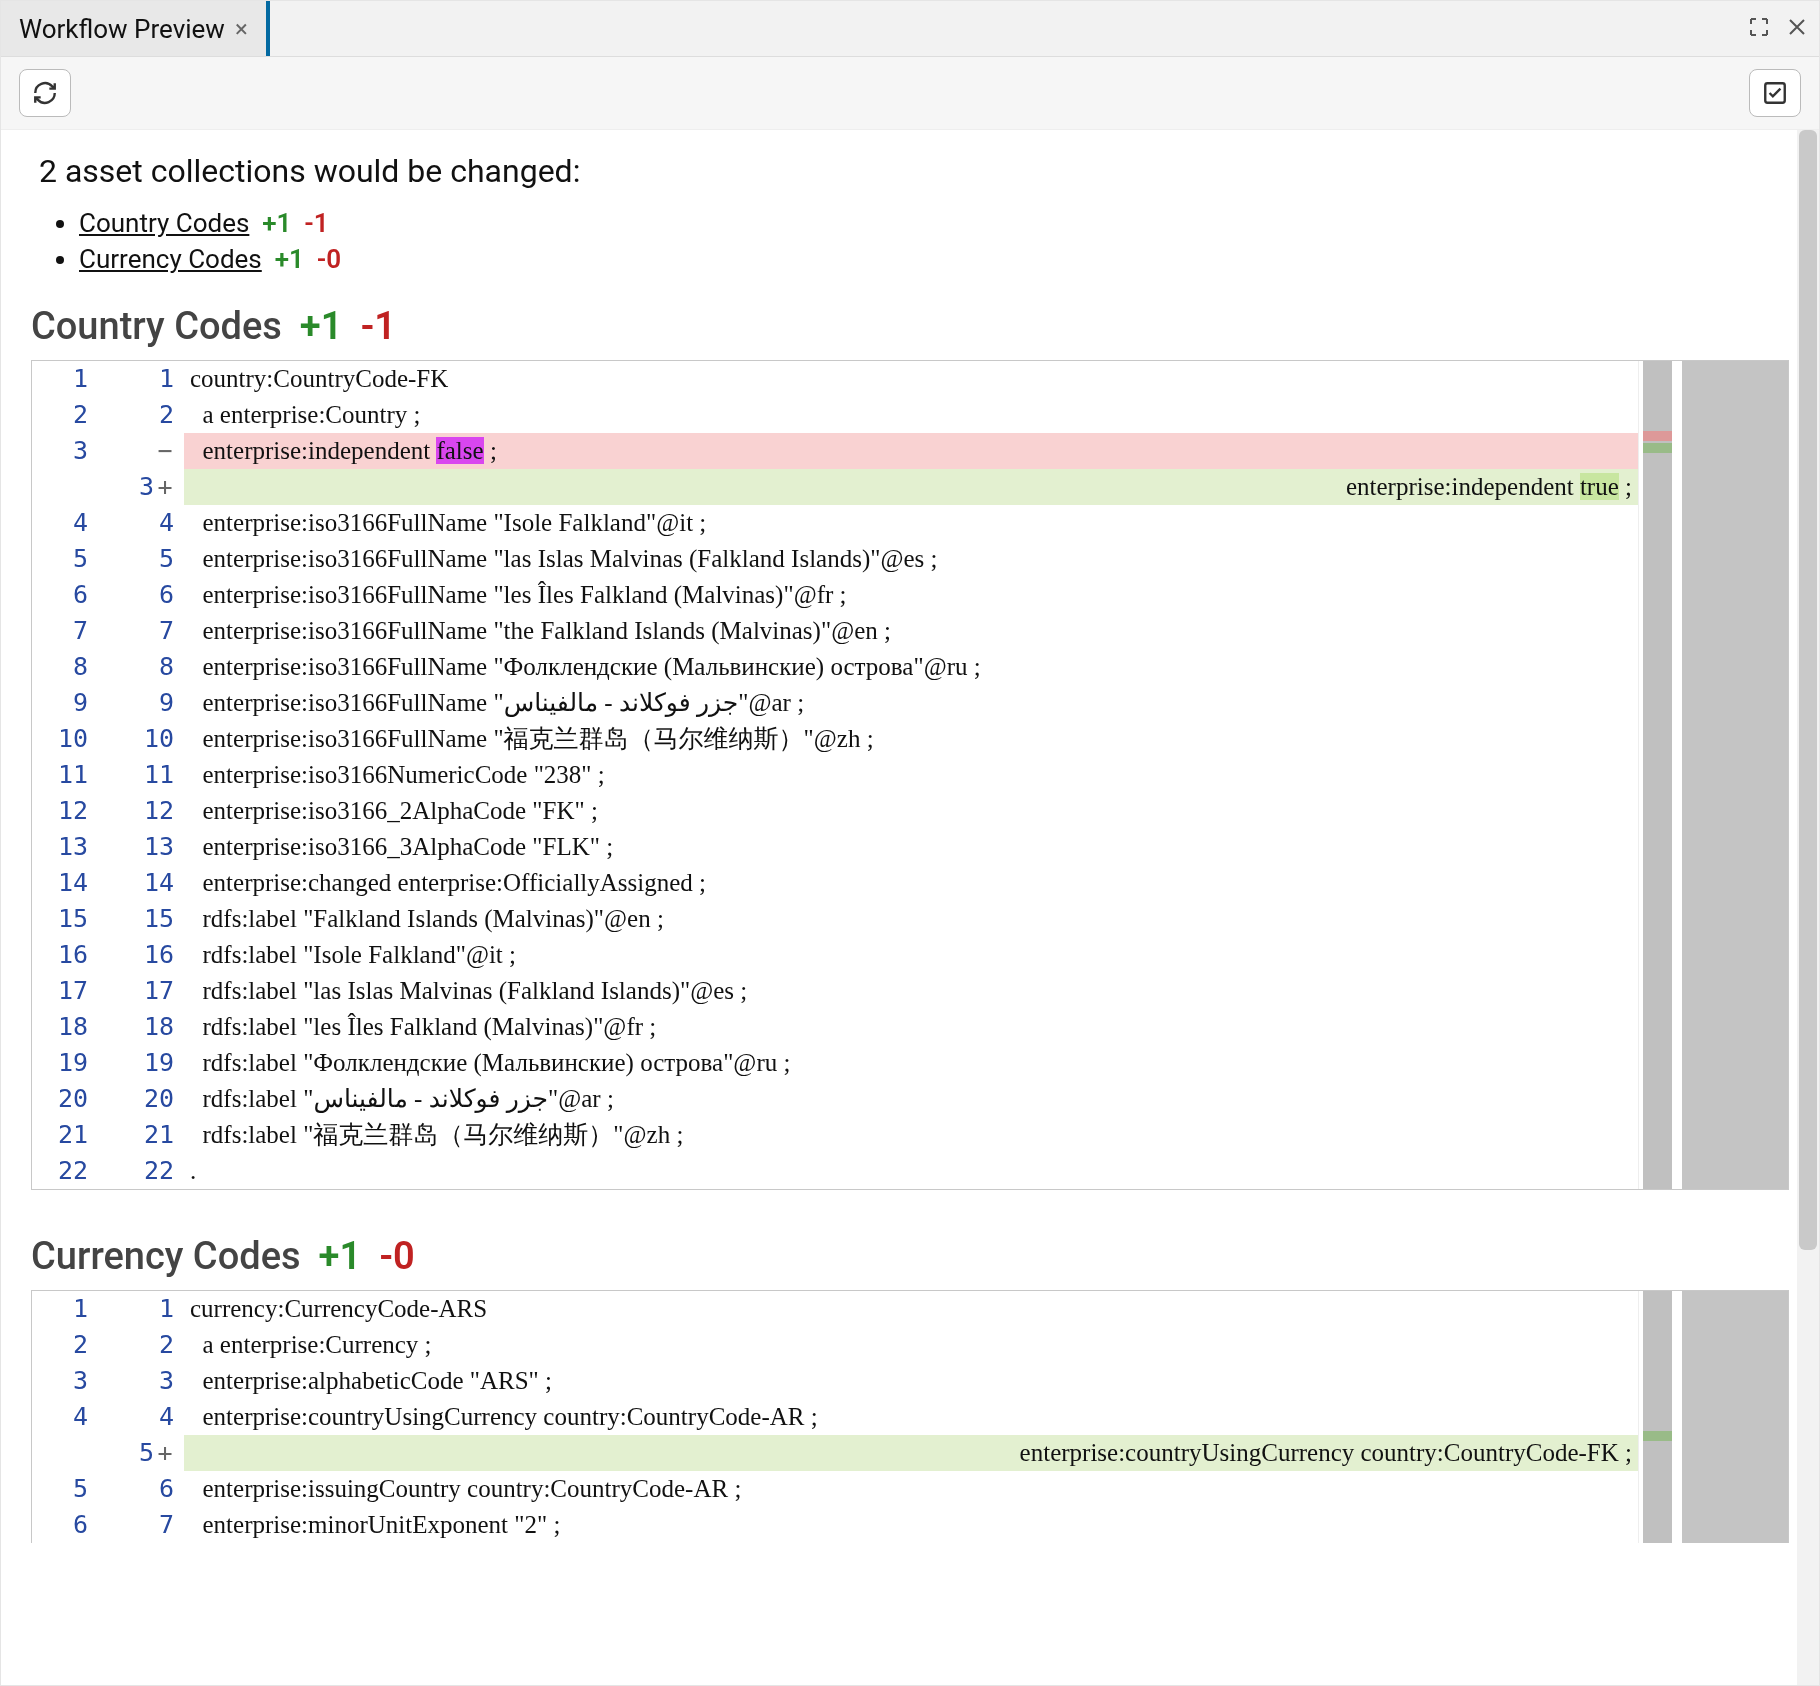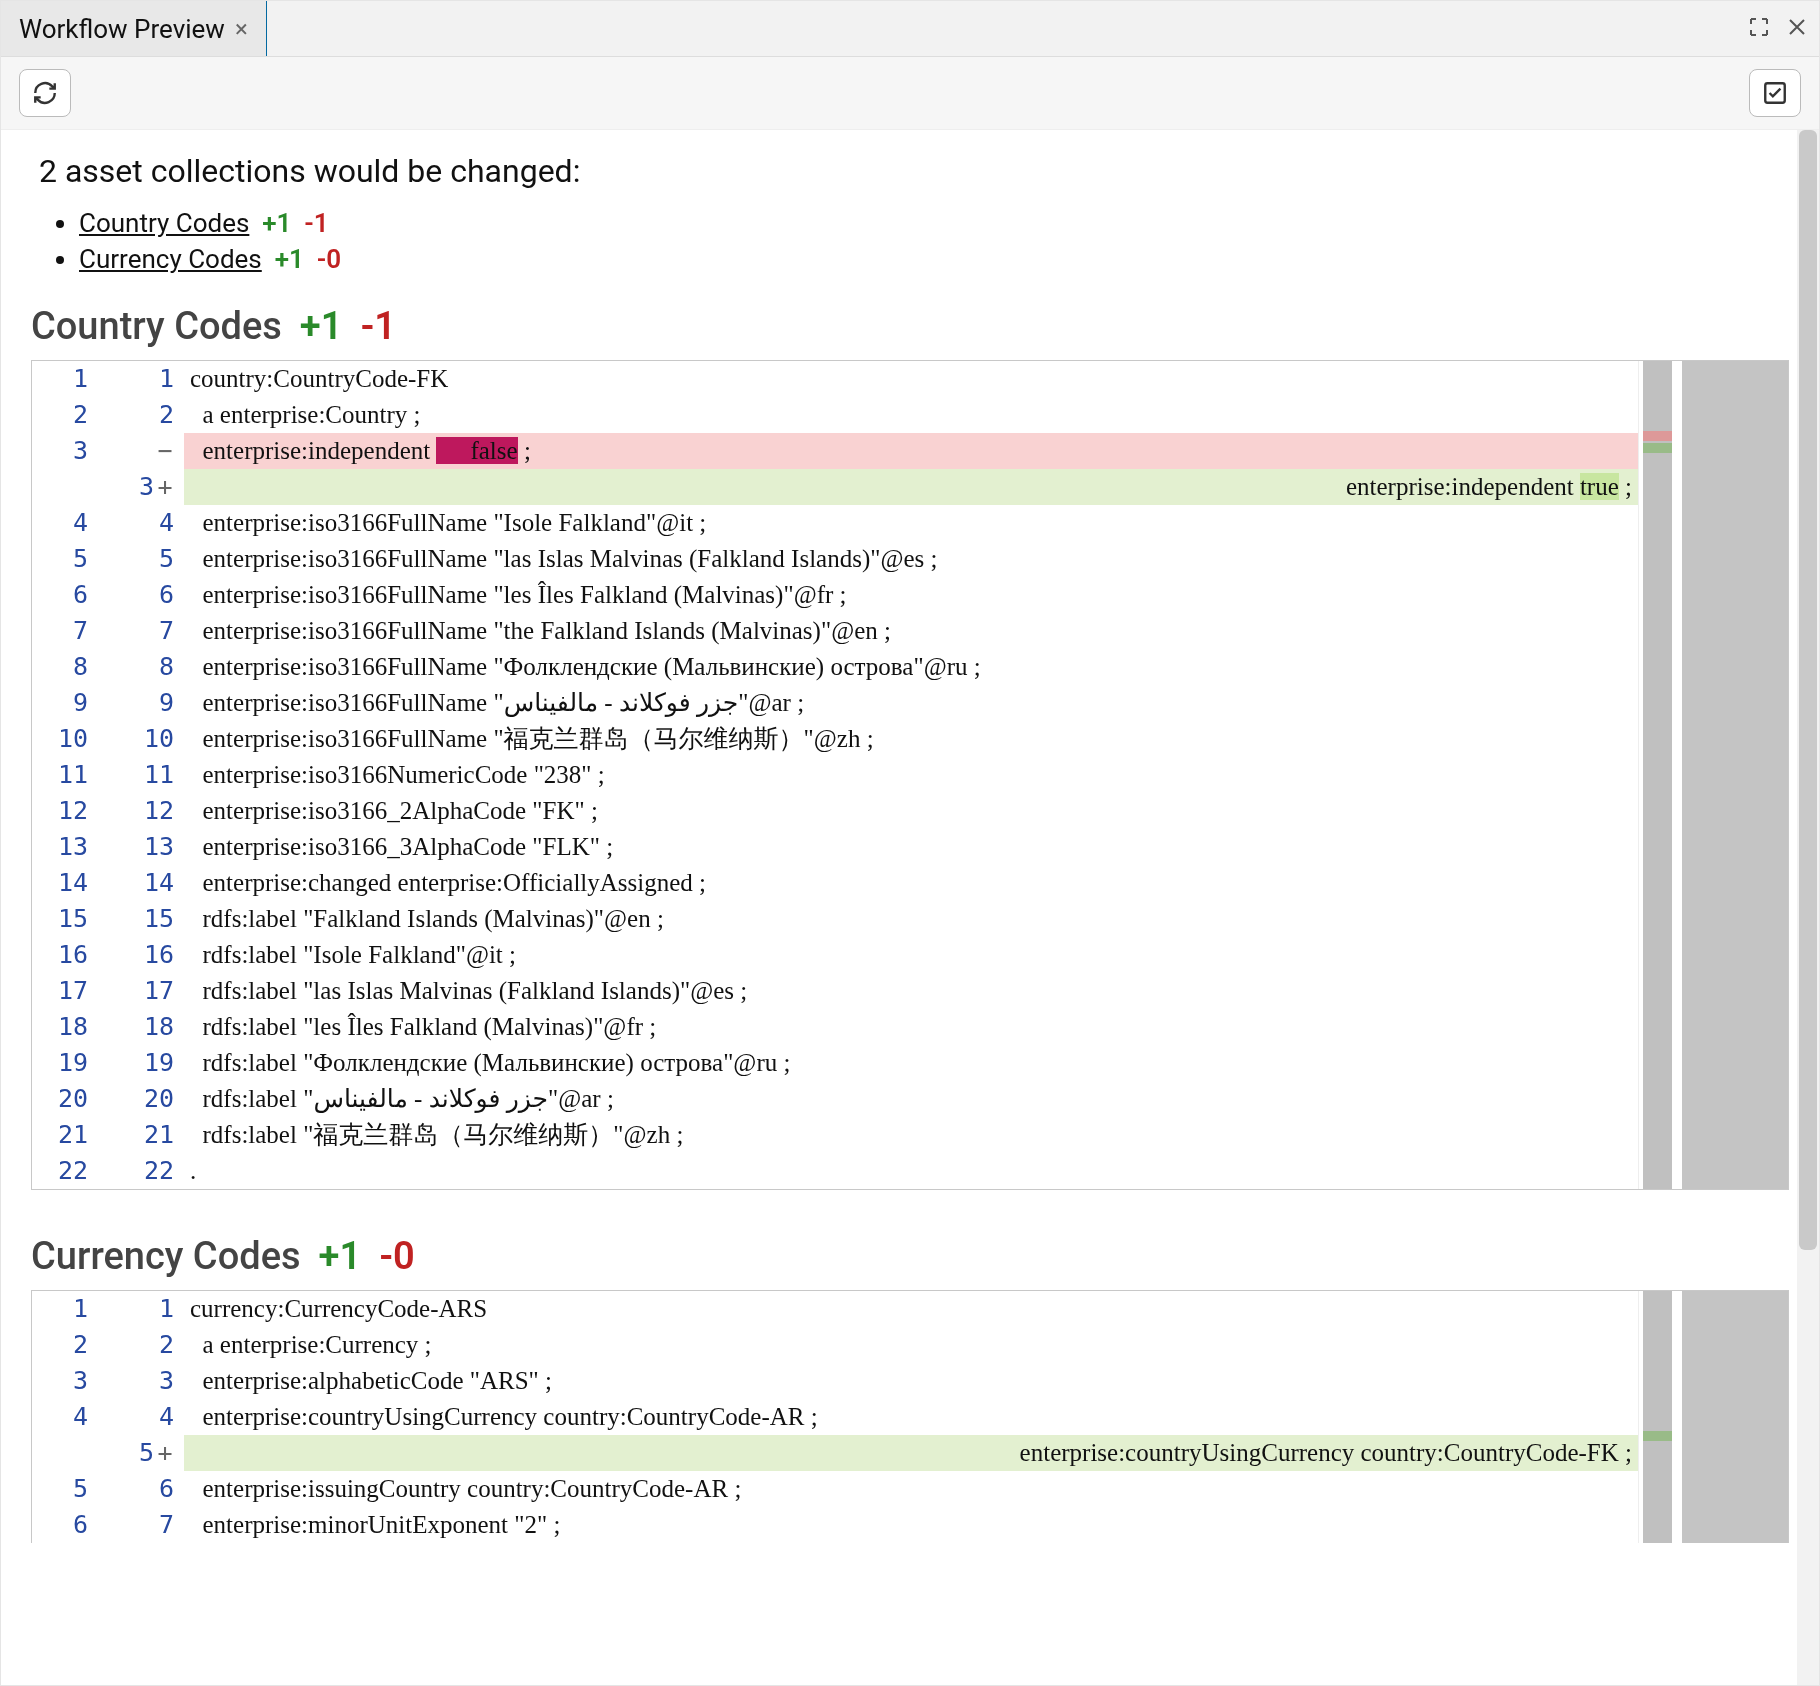--- a/index.html
+++ b/index.html
@@ -4,21 +4,21 @@
 <style>
   * { box-sizing: border-box; }
   html, body { margin:0; padding:0; font-family: -apple-system, BlinkMacSystemFont, "Segoe UI", Roboto, sans-serif; color:#111; background:#fff; }
   body { width:1820px; height:1686px; overflow:hidden; transform-origin: top left; }
 
   .app { display:flex; flex-direction:column; height:100%; border:1px solid #e5e5e5; }
 
   
   .tabbar { display:flex; align-items:center; justify-content:space-between; background:#f2f2f2; border-bottom:1px solid #ddd; padding:0 10px 0 0; height:56px; }
   .tabs { display:flex; align-items:stretch; height:100%; }
-  .tab { display:flex; align-items:center; gap:10px; padding:8px 18px; background:#e8e8e8; border-right:1px solid #0369a1; height:100%; font-size:26px; }
+  .tab { display:flex; align-items:center; gap:10px; padding:8px 18px; background:#e8e8e8; border-right:4px solid #0369a1; height:100%; font-size:26px; }
   .tab .close { font-size:24px; color:#666; cursor:pointer; }
   .tab-tools { display:flex; align-items:center; gap:14px; }
   .tab-tools svg { width:24px; height:24px; stroke:#555; }
 
   
   .toolbar { display:flex; align-items:center; justify-content:space-between; padding:12px 18px; background:#f6f6f6; border-bottom:1px solid #eee; }
   .btn { width:52px; height:48px; border:1px solid #bbb; border-radius:8px; background:#fff; display:flex; align-items:center; justify-content:center; cursor:pointer; }
   .btn svg { width:26px; height:26px; stroke:#333; }
 
   
@@ -37,21 +37,21 @@
   .difftable { flex:1; font-family: ui-monospace, SFMono-Regular, Menlo, Consolas, monospace; font-size:25px; line-height:36px; }
   .row { display:flex; align-items:stretch; }
   .ln { width:66px; text-align:right; padding:0 10px 0 0; color:#2749a0; background:#fff; user-select:none; font-variant-numeric: tabular-nums; }
   .ln.mark { width:86px; }
   .mark-sign { display:inline-block; width:18px; text-align:center; color:#666; margin-left:2px; }
   .code { flex:1; padding:0 6px 0 6px; white-space:pre;font-family:Liberation Serif, serif; }
   .row.del { background:#f9d2d2; }
   .row.del .code { background:#f9d2d2; }
   .row.add { background:#e3f0d0; }
   .row.add .code { background:#e3f0d0;text-align:right; }
-  .tok-changed-del { background:#be185d;padding-left:34px; }
+  .tok-changed-del { background:#d946ef; }
   .tok-changed-add { background:#c8e6a0; }
 
   
   .minimap { width:38px; background:#fff; border-left:1px solid #eee; position:relative; margin-right:112px; }
   .mini-slab { position:absolute; left:4px; right:4px; background:#c0c0c0; }
   .mini-mark { position:absolute; left:4px; right:4px; height:10px; }
   .mini-mark.del { background:#d99; }
   .mini-mark.add { background:#9b8; }
 
   .rightscroll { position:absolute; top:0; bottom:0; right:0; width:106px; background:#c4c4c4; }

